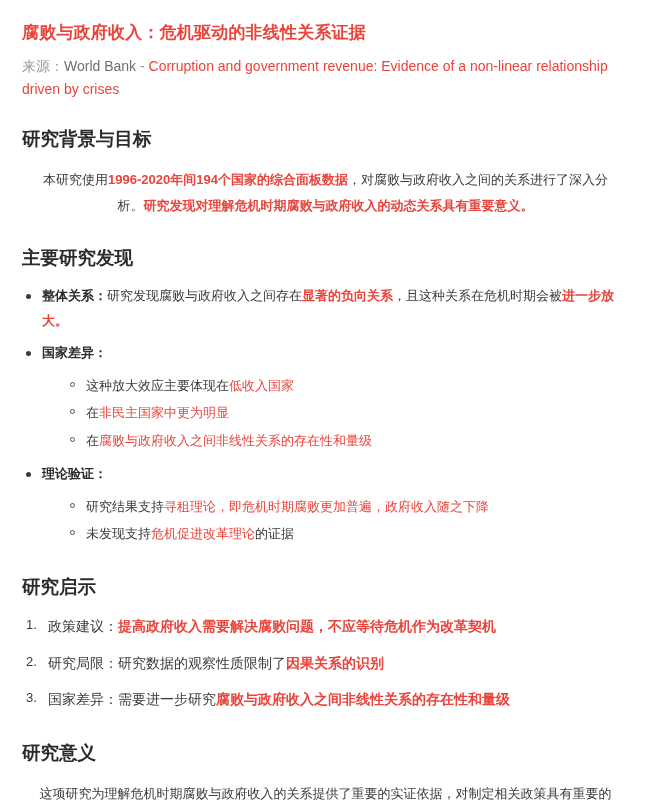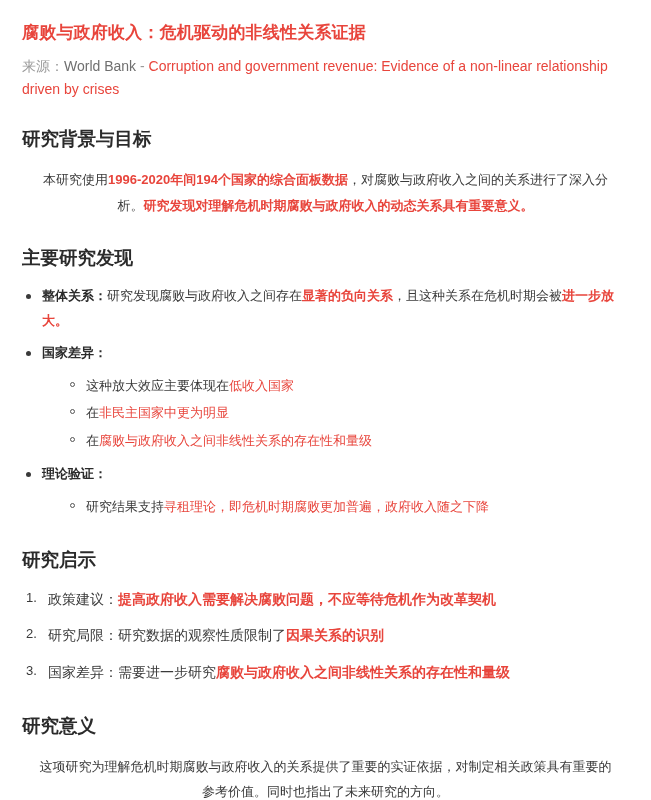--- a/index.html
+++ b/index.html
@@ -187,20 +187,23 @@
           </li>
         </ul>
       </li>
 
       <li>
         <span class="strong-dark">理论验证：</span>
         <ul class="sub">
           <li>
             <span>研究结果支持</span><span class="hl">寻租理论，即危机时期腐败更加普遍，政府收入随之下降</span><span></span>
           </li>
+          <li>
+            <span>未发现支持</span><span class="hl">危机促进改革理论</span><span>的证据</span>
+          </li>
         </ul>
       </li>
 
     </ul>
   </section>
 
   <section>
     <h2 class="section-title">研究启示</h2>
     <ol class="implications">
       <li>

